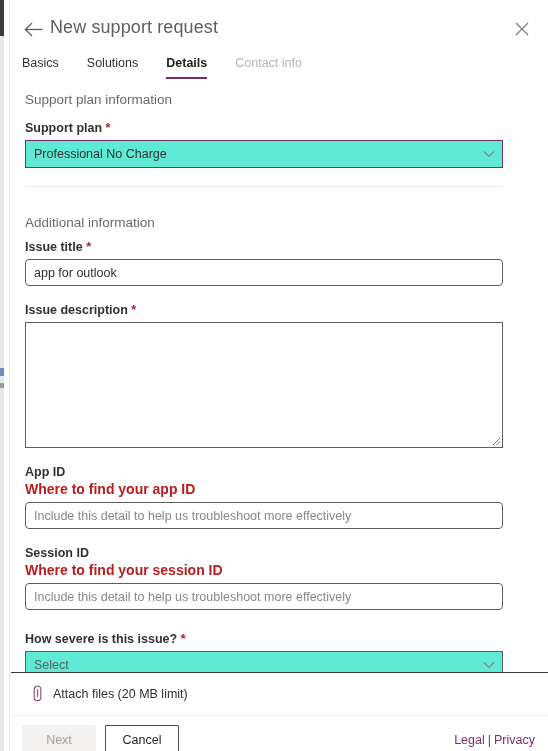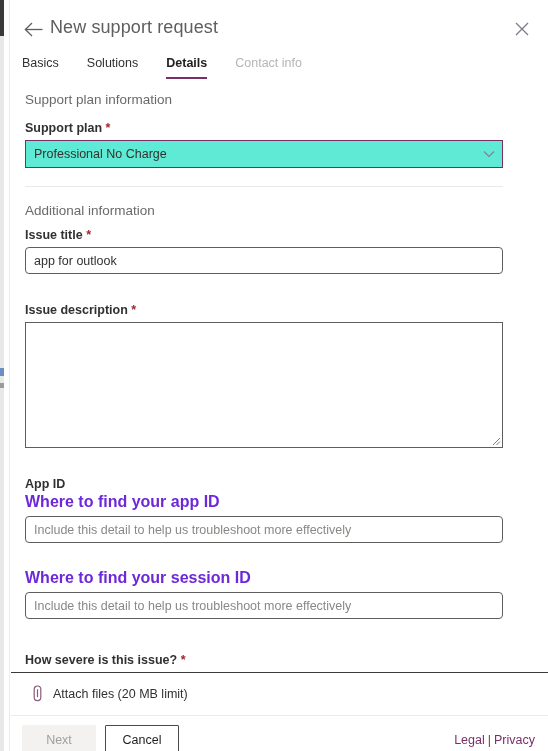--- a/index.html
+++ b/index.html
@@ -135,46 +135,46 @@
   }
 
   .section-head {
     font-size: 13.5px;
     color: #6b6a68;
     font-weight: 400;
     margin: 8px 0 14px 0;
     padding-left: 7px;
   }
   .section-head.second {
-    margin-top: 16px;
+    margin-top: 28px;
     margin-bottom: 10px;
   }
 
   .divider {
     height: 1px;
     background: #ebe9e7;
     margin: 18px 0 0 7px;
   }
 
-  .field { padding-left: 7px; margin-bottom: 12px; }
+  .field { padding-left: 7px; margin-bottom: 0; }
 
   .field-label {
     font-size: 12.5px;
     font-weight: 700;
     color: #323130;
     margin-bottom: 5px;
     display: block;
   }
   .req { color: #a4262c; font-weight: 700; }
 
   .help-link {
     display: block;
-    font-size: 16px;
+    font-size: 14px;
     font-weight: 700;
-    color: #6d28d9;
+    color: #b91c1c;
     text-decoration: none;
     margin-top: -3px;
     margin-bottom: 5px;
     cursor: pointer;
   }
 
   .txt-input {
     width: 100%;
     height: 27px;
     border: 1px solid #605e5c;
@@ -391,20 +391,21 @@
 
     <div class="field">
       <span class="field-label">App ID</span>
       <a class="help-link">Where to find your app ID</a>
       <input class="txt-input" type="text" placeholder="Include this detail to help us troubleshoot more effectively" style="">
     </div>
 
     <div class="gap-m"></div>
 
     <div class="field">
+      <span class="field-label">Session ID</span>
       <a class="help-link">Where to find your session ID</a>
       <input class="txt-input" type="text" placeholder="Include this detail to help us troubleshoot more effectively" style="">
     </div>
 
     <div class="gap-l"></div>
 
     <div class="field">
       <span class="field-label">
         <span>How severe is this issue?</span>
         <span class="req">*</span>

